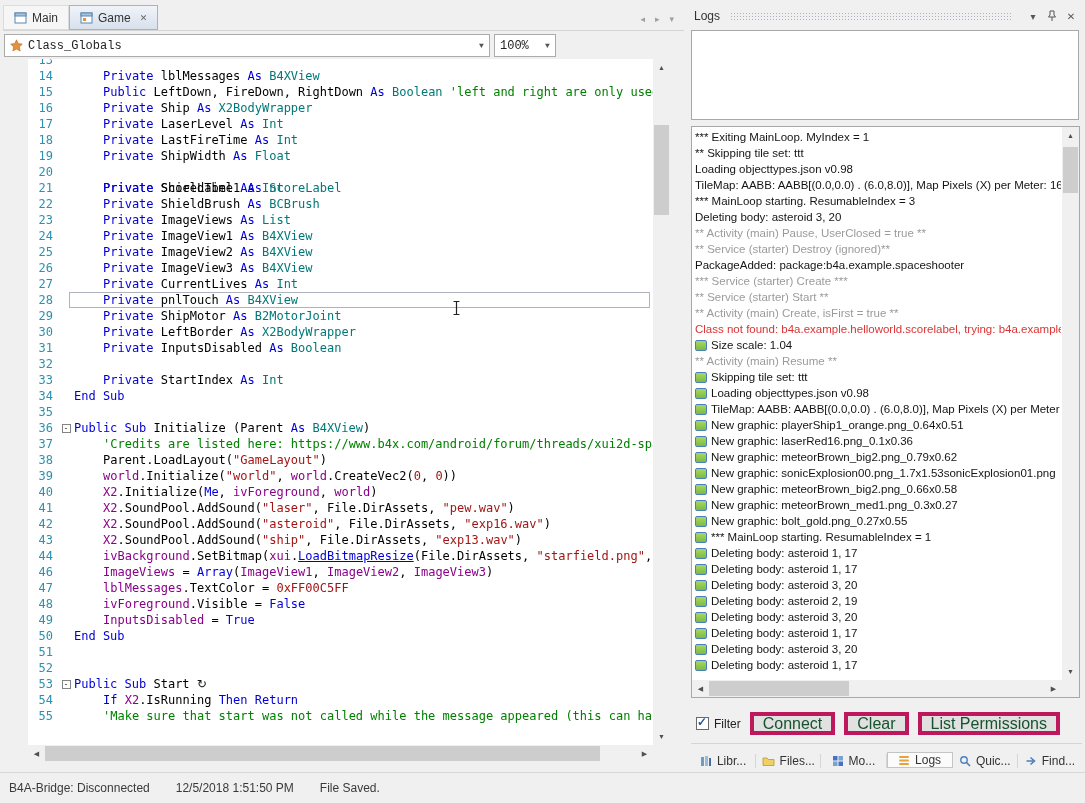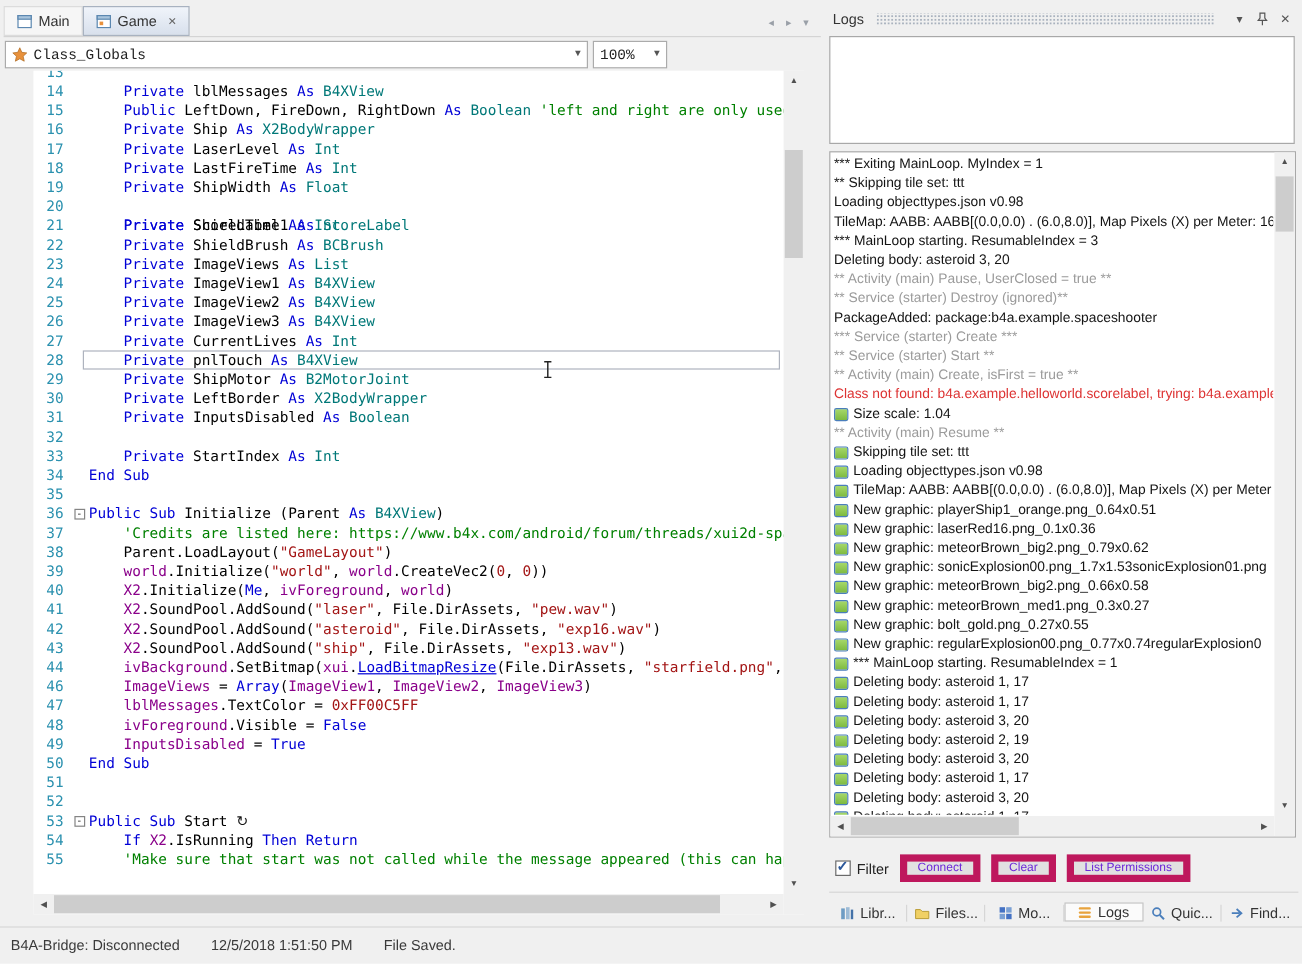--- a/index.html
+++ b/index.html
@@ -64,21 +64,21 @@
   .log-line.dim .log-text{color:var(--log_dim,#9B9B9B);}
   .log-line.error .log-text{color:var(--log_error,#DD3333);}
   .device-icon{flex:none;width:12px;height:11px;border:1px solid #4A7EBB;border-radius:2px;background:linear-gradient(#A6D86A,#7DBA40);}
   .log-box .sb-v .sb-thumb{left:1px;right:1px;top:20px;height:46px;}
   .log-box .sb-h .sb-thumb{top:1px;bottom:1px;left:17px;width:140px;}
 
   .log-controls{position:absolute;left:8px;top:711px;height:25px;display:flex;align-items:center;gap:9px;font-size:12px;color:#222;}
   .filter-check{display:flex;align-items:center;}
   .cb{width:13px;height:13px;background:#fff;border:1px solid #6A6A6A;position:relative;display:inline-block;margin-right:5px;}
   .cb .check{position:absolute;left:0;top:-3px;font-size:12px;color:#2B579A;font-weight:bold;}
-  .btn{height:23px;padding:0 9px;background:#E1E1E1;border:6px solid #be185d;display:flex;align-items:center;font-size:10px;color:#6d28d9;}
+  .btn{height:23px;padding:0 9px;background:#E1E1E1;border:4px solid #be185d;display:flex;align-items:center;font-size:16px;color:#14532d;}
 
   .bottom-tabs{position:absolute;left:3px;top:743px;right:3px;height:25px;display:flex;align-items:flex-end;border-top:1px solid #D6D6D6;}
   .btab{flex:1;display:flex;align-items:center;justify-content:center;gap:5px;font-size:12px;color:#333;border-right:1px solid #D6D6D6;white-space:nowrap;overflow:hidden;}
   .btab:last-child{border-right:none;}
   .btab.active{background:#FBFBFB;border:1px solid #C4C4C4;border-top:1px solid #C4C4C4;}
 
   
   .status-bar{position:absolute;left:0;top:772px;width:1085px;height:31px;border-top:1px solid #D8D8D8;display:flex;align-items:center;gap:26px;padding-left:9px;font-size:12px;color:#3A3A3A;background:#F0F0F0;}
 
   .mouse-ibeam{position:absolute;left:452px;top:300px;pointer-events:none;}
@@ -228,21 +228,20 @@
             <div class="log-line"><span class="device-icon"></span><span class="log-text">Skipping tile set: ttt</span></div>
             <div class="log-line"><span class="device-icon"></span><span class="log-text">Loading objecttypes.json v0.98</span></div>
             <div class="log-line"><span class="device-icon"></span><span class="log-text">TileMap: AABB: AABB[(0.0,0.0) . (6.0,8.0)], Map Pixels (X) per Meter</span></div>
             <div class="log-line"><span class="device-icon"></span><span class="log-text">New graphic: playerShip1_orange.png_0.64x0.51</span></div>
             <div class="log-line"><span class="device-icon"></span><span class="log-text">New graphic: laserRed16.png_0.1x0.36</span></div>
             <div class="log-line"><span class="device-icon"></span><span class="log-text">New graphic: meteorBrown_big2.png_0.79x0.62</span></div>
             <div class="log-line"><span class="device-icon"></span><span class="log-text">New graphic: sonicExplosion00.png_1.7x1.53sonicExplosion01.png</span></div>
             <div class="log-line"><span class="device-icon"></span><span class="log-text">New graphic: meteorBrown_big2.png_0.66x0.58</span></div>
             <div class="log-line"><span class="device-icon"></span><span class="log-text">New graphic: meteorBrown_med1.png_0.3x0.27</span></div>
             <div class="log-line"><span class="device-icon"></span><span class="log-text">New graphic: bolt_gold.png_0.27x0.55</span></div>
-            <div class="log-line"><span class="device-icon"></span><span class="log-text">New graphic: regularExplosion00.png_0.77x0.74regularExplosion0</span></div>
             <div class="log-line"><span class="device-icon"></span><span class="log-text">*** MainLoop starting. ResumableIndex = 1</span></div>
             <div class="log-line"><span class="device-icon"></span><span class="log-text">Deleting body: asteroid 1, 17</span></div>
             <div class="log-line"><span class="device-icon"></span><span class="log-text">Deleting body: asteroid 1, 17</span></div>
             <div class="log-line"><span class="device-icon"></span><span class="log-text">Deleting body: asteroid 3, 20</span></div>
             <div class="log-line"><span class="device-icon"></span><span class="log-text">Deleting body: asteroid 2, 19</span></div>
             <div class="log-line"><span class="device-icon"></span><span class="log-text">Deleting body: asteroid 3, 20</span></div>
             <div class="log-line"><span class="device-icon"></span><span class="log-text">Deleting body: asteroid 1, 17</span></div>
             <div class="log-line"><span class="device-icon"></span><span class="log-text">Deleting body: asteroid 3, 20</span></div>
             <div class="log-line"><span class="device-icon"></span><span class="log-text">Deleting body: asteroid 1, 17</span></div>
           </div>

